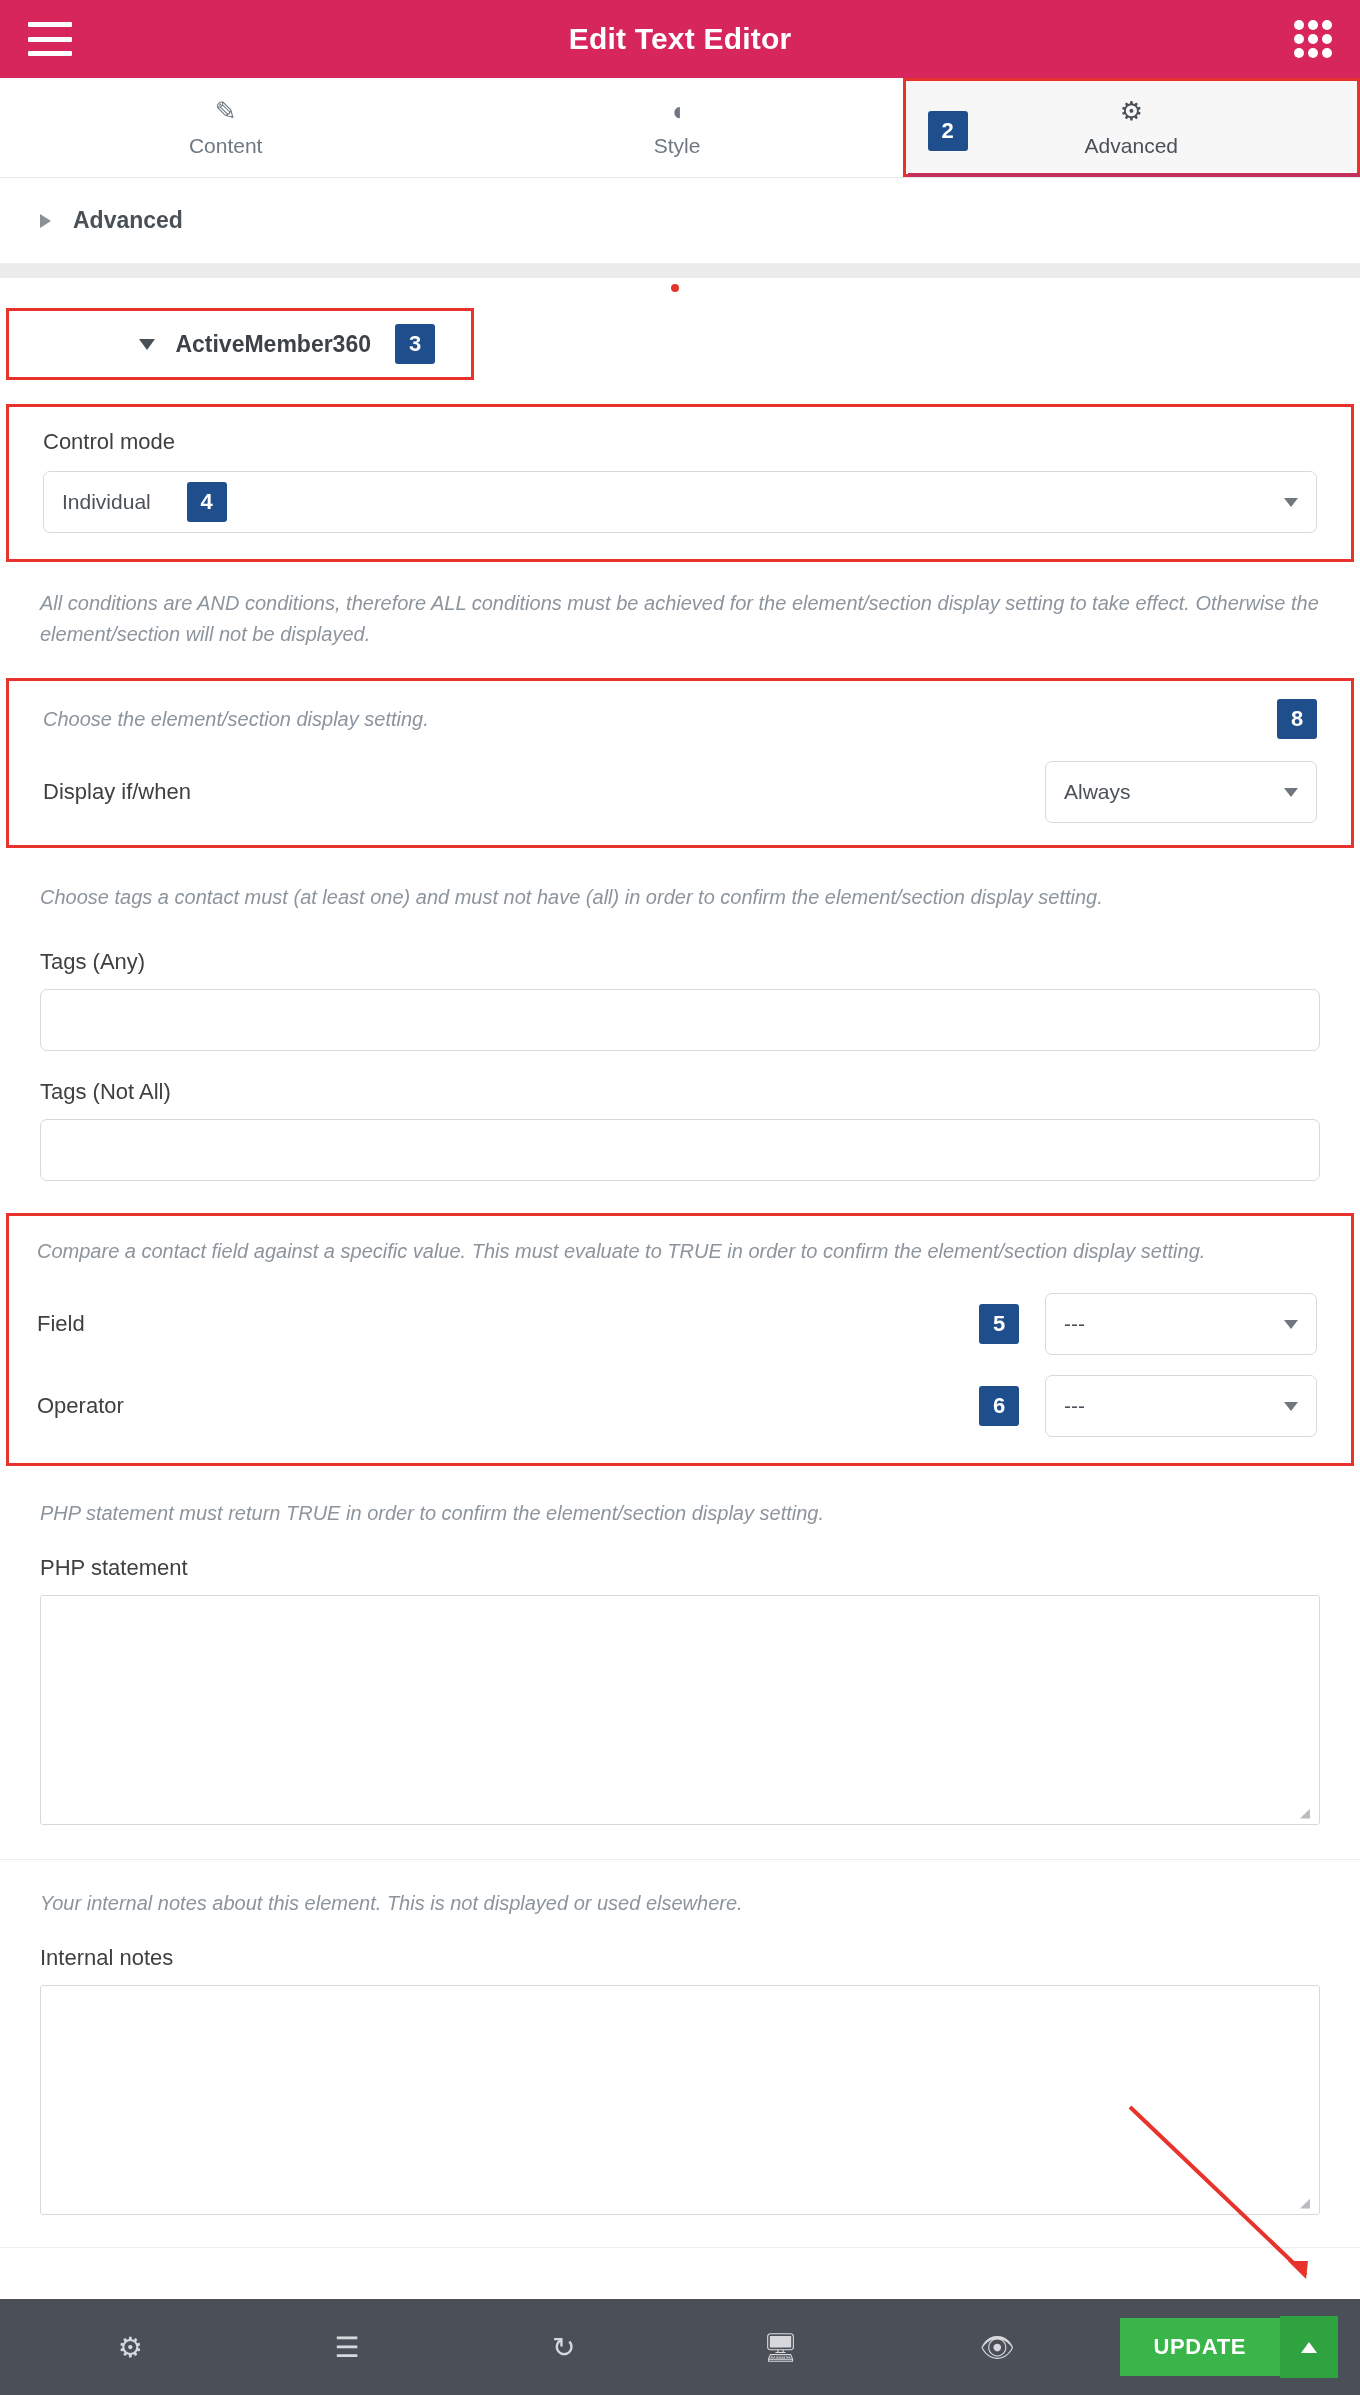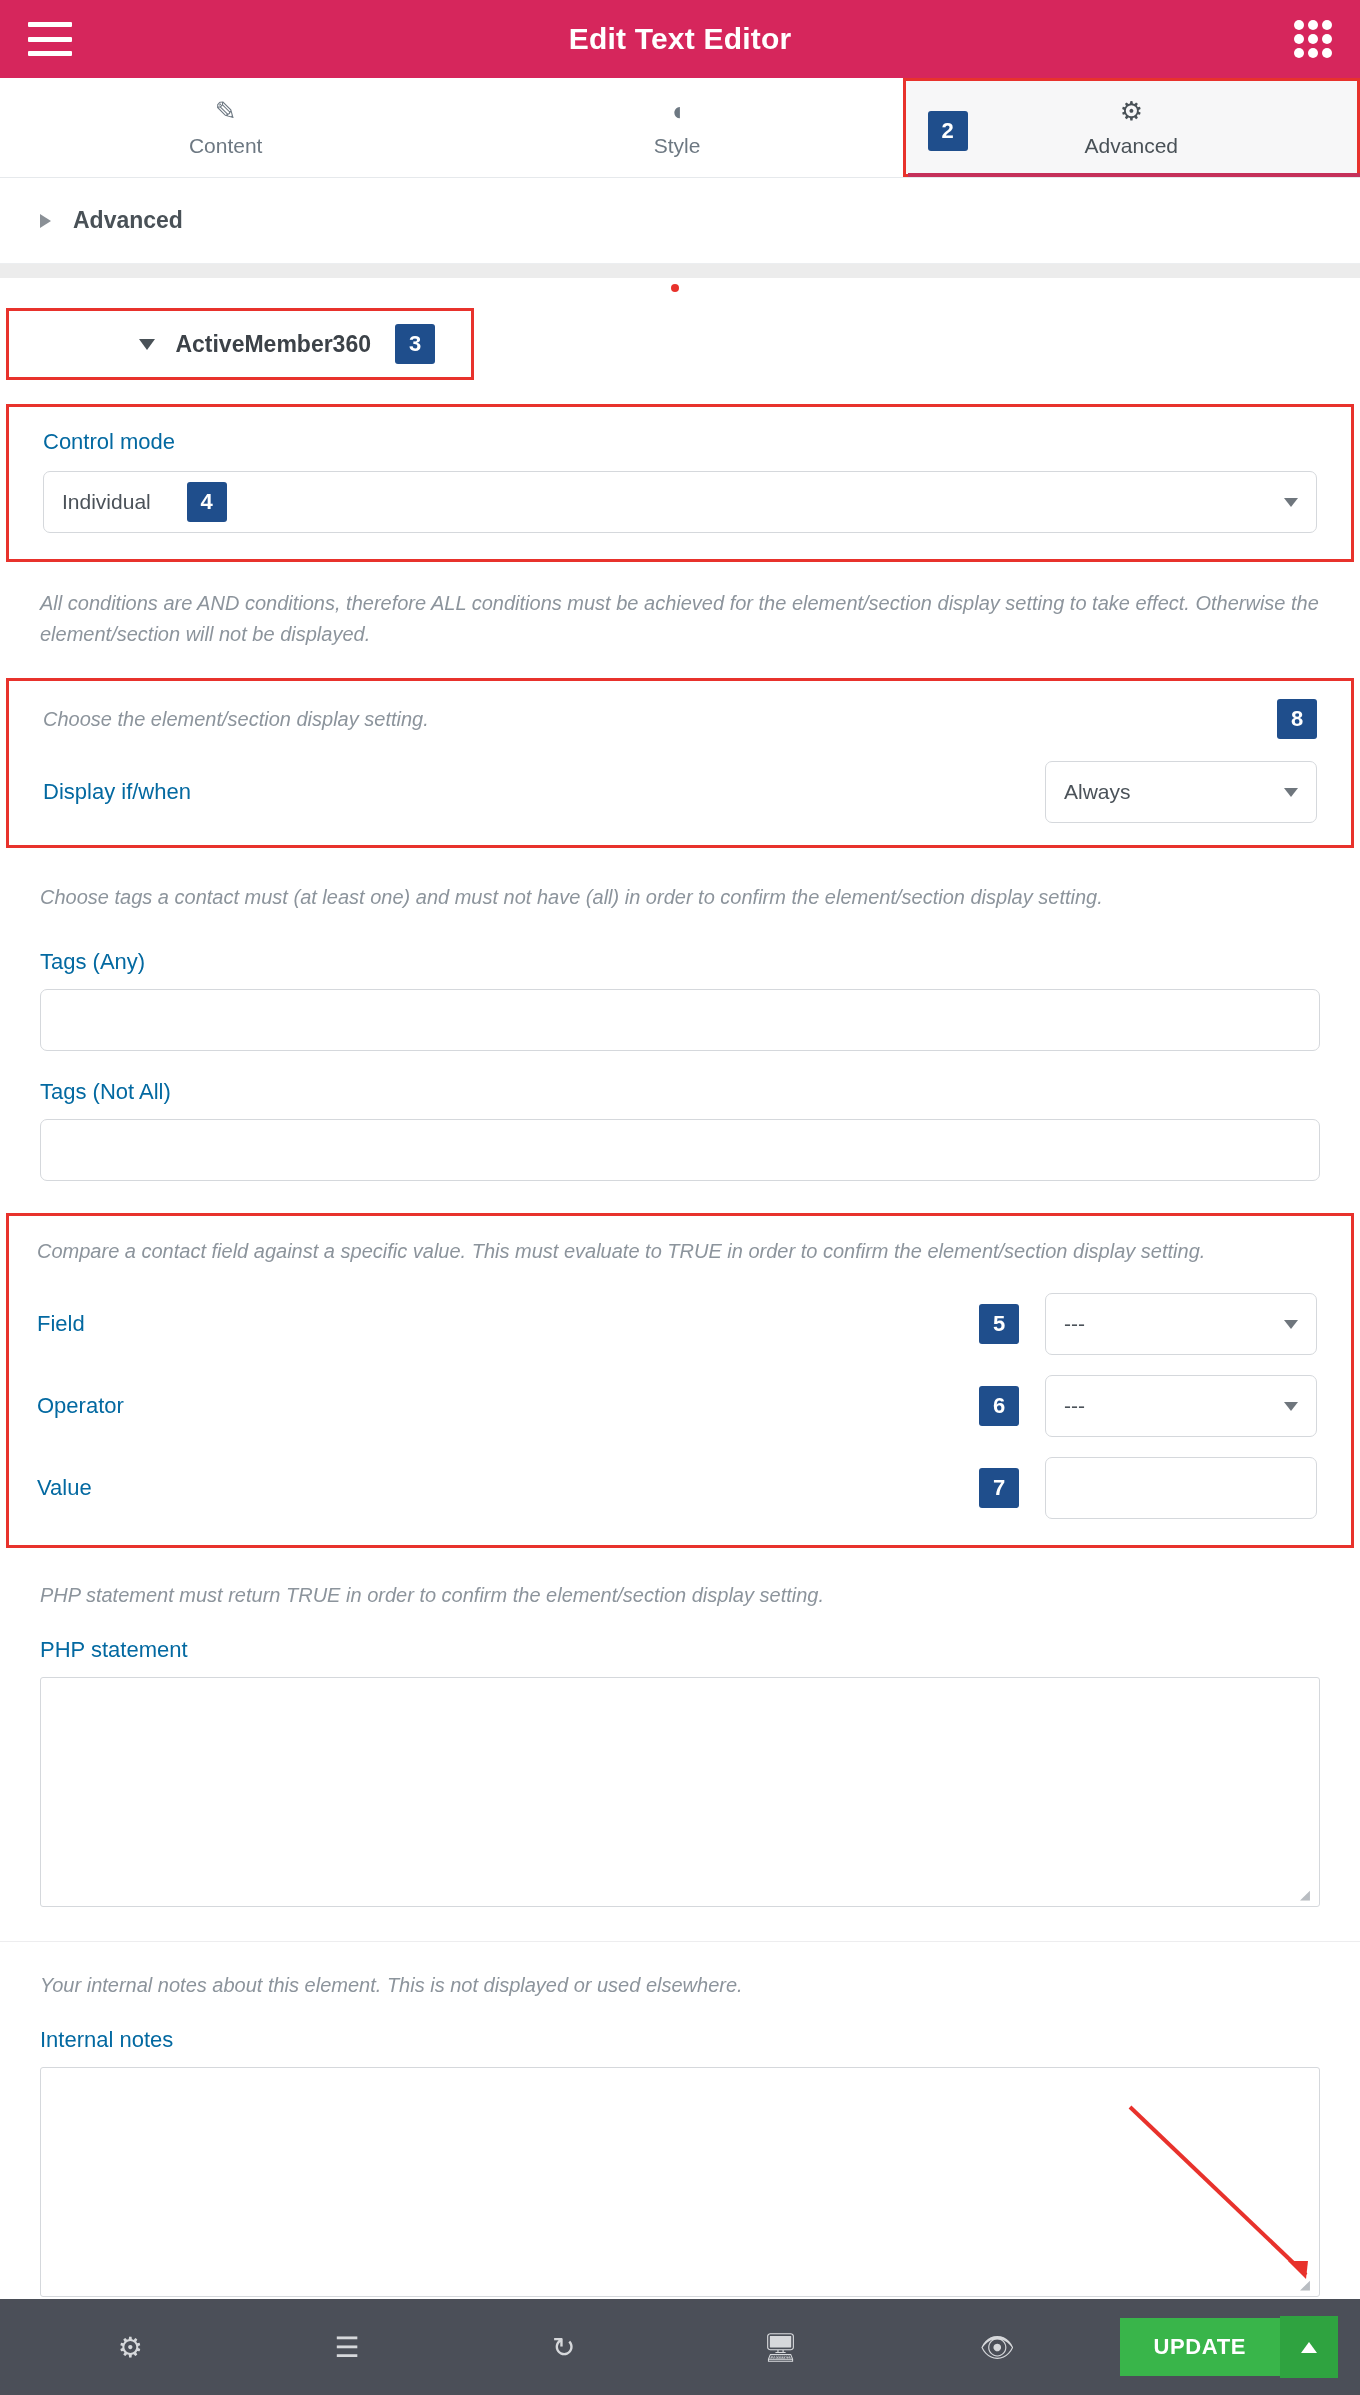--- a/index.html
+++ b/index.html
@@ -134,21 +134,21 @@
     width: 8px; height: 8px;
     background: #e8322c;
     border-radius: 50%;
     margin: 6px auto 0 auto;
     position: relative;
     left: -5px;
   }
 
   .body-pad { padding: 0 40px; }
 
-  .label { font-size: 22px; color: #0369a1; }
+  .label { font-size: 22px; color: #404040; }
   .italic-note {
     font-style: italic;
     color: #8c949c;
     font-size: 20px;
     line-height: 1.55;
   }
 
   .select, .textinput {
     width: 100%;
     height: 62px;
@@ -377,28 +377,20 @@
     <div class="row" style="margin-top:20px;">
       <div class="label">Operator</div>
       <div class="spacer"></div>
       <div class="badge" style="margin-right:26px;">6</div>
       <div class="select small-select">
         <span>---</span>
         <span class="chev"></span>
       </div>
     </div>
 
-    <div class="row" style="margin-top:20px;">
-      <div class="label">Value</div>
-      <div class="spacer"></div>
-      <div class="badge" style="margin-right:26px;">7</div>
-      <div class="textinput small-select">
-        <span></span>
-      </div>
-    </div>
   </div>
 
   <div class="body-pad" style="margin-top:32px;">
     <div class="italic-note">PHP statement must return TRUE in order to confirm the element/section display setting.</div>
     <div class="label" style="margin-top:26px;">PHP statement</div>
     <div class="textarea" style="margin-top:14px;">
       <span style="display:block;padding:14px 18px;font-size:20px;"></span>
       <span class="resize-grip">◢</span>
     </div>
   </div>

